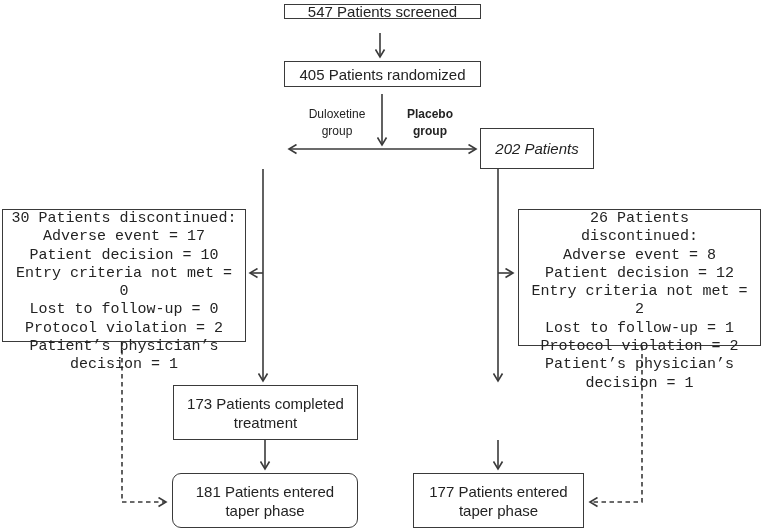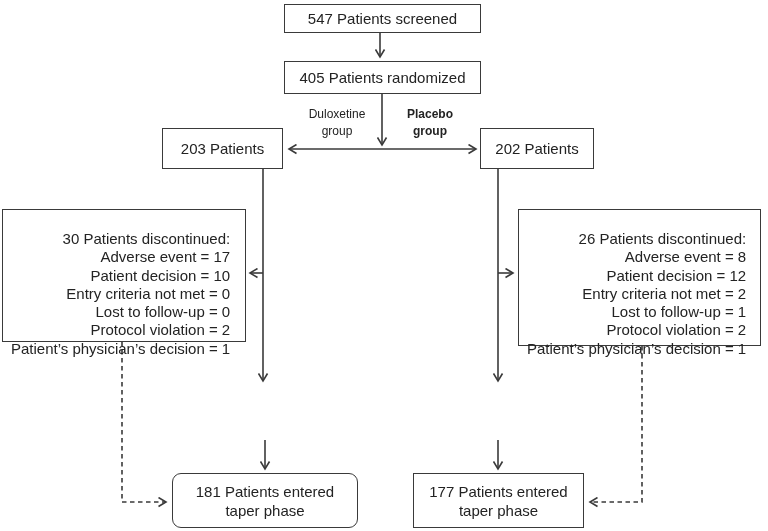--- a/index.html
+++ b/index.html
@@ -26,37 +26,38 @@
     align-items: center;
     justify-content: center;
     text-align: center;
     font-size: 15px;
     line-height: 19px;
     white-space: pre-line;
   }
   .node.left-align {
     align-items: flex-start;
     justify-content: flex-start;
-    text-align: right;
-    padding: 20px 8px;
+    text-align: center;
+    padding: 0 8px;
     line-height: 18.3px;
+    font-family: Liberation Mono, monospace;
   }
   .float-label {
     position: absolute;
     text-align: center;
     font-size: 12px;
     line-height: 17px;
     white-space: pre-line;
     background: transparent;
   }
   
-  .n-screened        { left: 284px; top: 4px;   width: 197px; height: 29px; }
-  .n-randomized      { left: 284px; top: 61px;  width: 197px; height: 33px; }
+  .n-screened        { left: 284px; top: 4px;   width: 197px; height: 15px; }
+  .n-randomized      { left: 284px; top: 61px;  width: 197px; height: 26px; }
   .n-dulox-count     { left: 162px; top: 128px; width: 121px; height: 41px; }
-  .n-placebo-count   { left: 480px; top: 128px; width: 114px; height: 41px; }
+  .n-placebo-count   { left: 480px; top: 128px; width: 114px; height: 41px; font-style: italic; }
   .n-dulox-disc      { left: 2px;   top: 209px; width: 244px; height: 133px; }
   .n-placebo-disc    { left: 518px; top: 209px; width: 243px; height: 137px; }
   .n-dulox-complete  { left: 173px; top: 385px; width: 185px; height: 55px; }
   .n-placebo-complete{ left: 413px; top: 385px; width: 171px; height: 55px; }
   .n-dulox-taper     { left: 172px; top: 473px; width: 186px; height: 55px; border-radius: 9px; }
   .n-placebo-taper   { left: 413px; top: 473px; width: 171px; height: 55px; }
   .l-dulox-group     { left: 285px; top: 106px; width: 104px; }
   .l-placebo-group   { left: 388px; top: 106px; width: 84px; font-weight: bold; }
 </style>
 </head>
@@ -93,23 +94,20 @@
   <div class="node n-randomized">
     <span>405 Patients randomized</span>
   </div>
 
   <div class="float-label l-dulox-group">Duloxetine
 group</div>
 
   <div class="float-label l-placebo-group">Placebo
 group</div>
 
-  <div class="node n-dulox-count">
-    <span>203 Patients</span>
-  </div>
 
   <div class="node n-placebo-count">
     <span>202 Patients</span>
   </div>
 
   <div class="node left-align n-dulox-disc">
     <span>30 Patients discontinued:
 Adverse event = 17
 Patient decision = 10
 Entry criteria not met = 0
@@ -121,20 +119,24 @@
   <div class="node left-align n-placebo-disc">
     <span>26 Patients discontinued:
 Adverse event = 8
 Patient decision = 12
 Entry criteria not met = 2
 Lost to follow-up = 1
 Protocol violation = 2
 Patient’s physician’s decision = 1</span>
   </div>
 
+  <div class="node n-dulox-complete">
+    <span>173 Patients completed
+treatment</span>
+  </div>
 
 
   <div class="node n-dulox-taper">
     <span>181 Patients entered
 taper phase</span>
   </div>
 
   <div class="node n-placebo-taper">
     <span>177 Patients entered
 taper phase</span>

